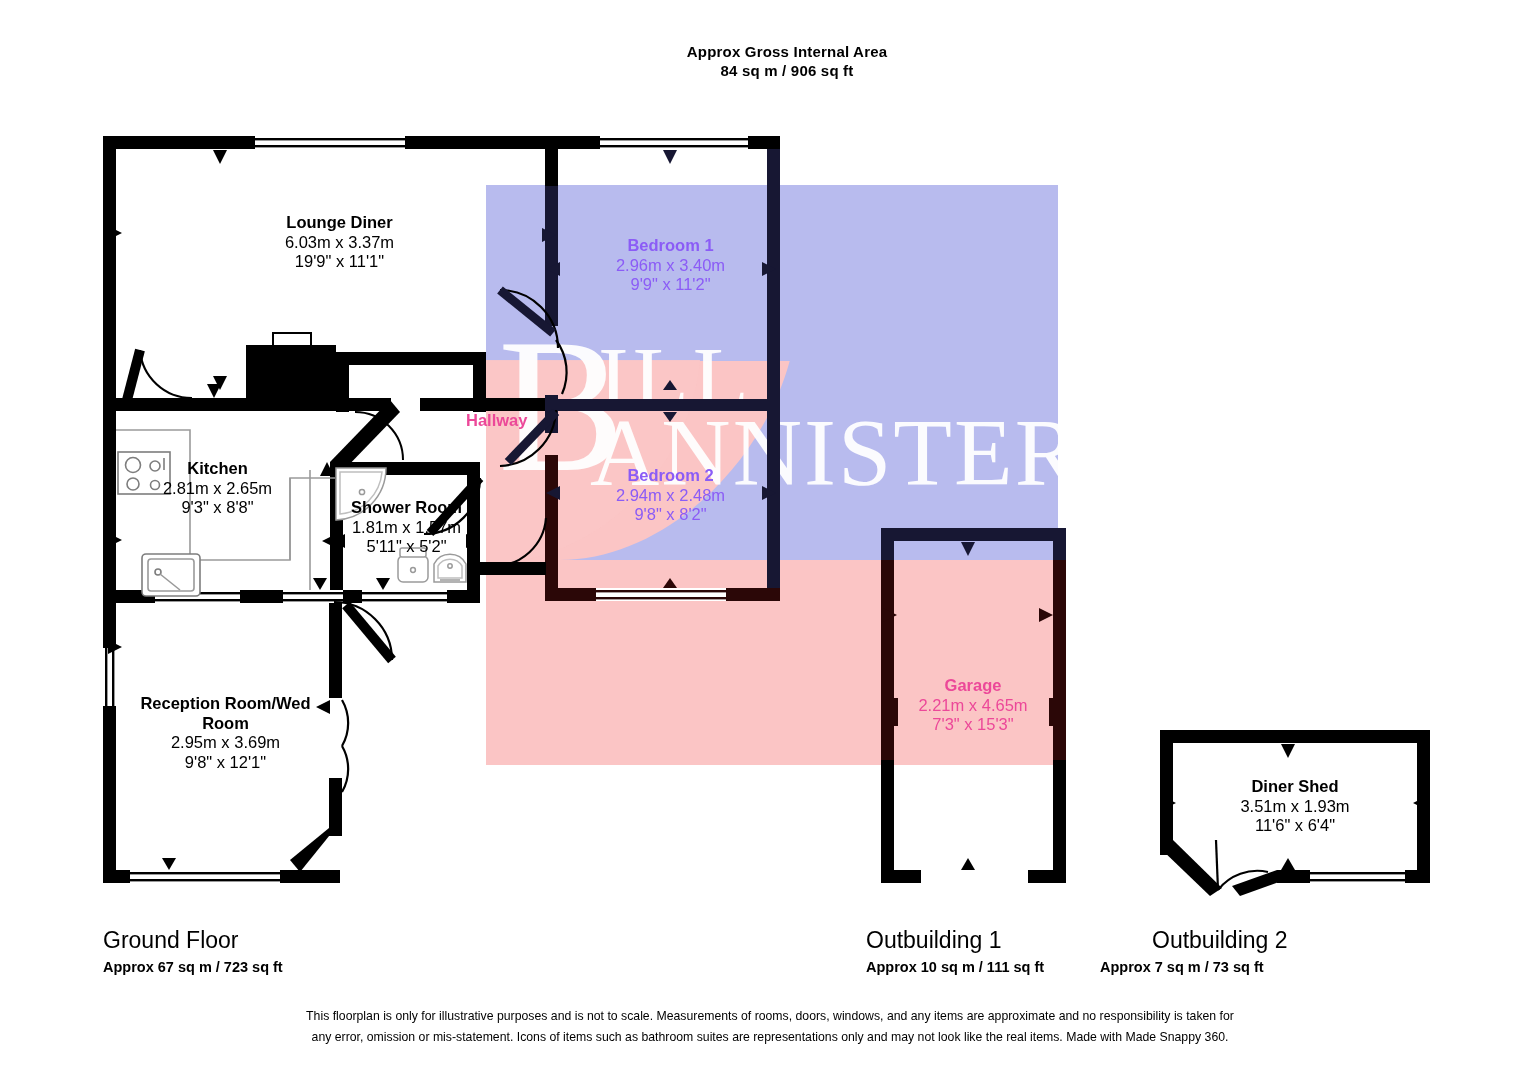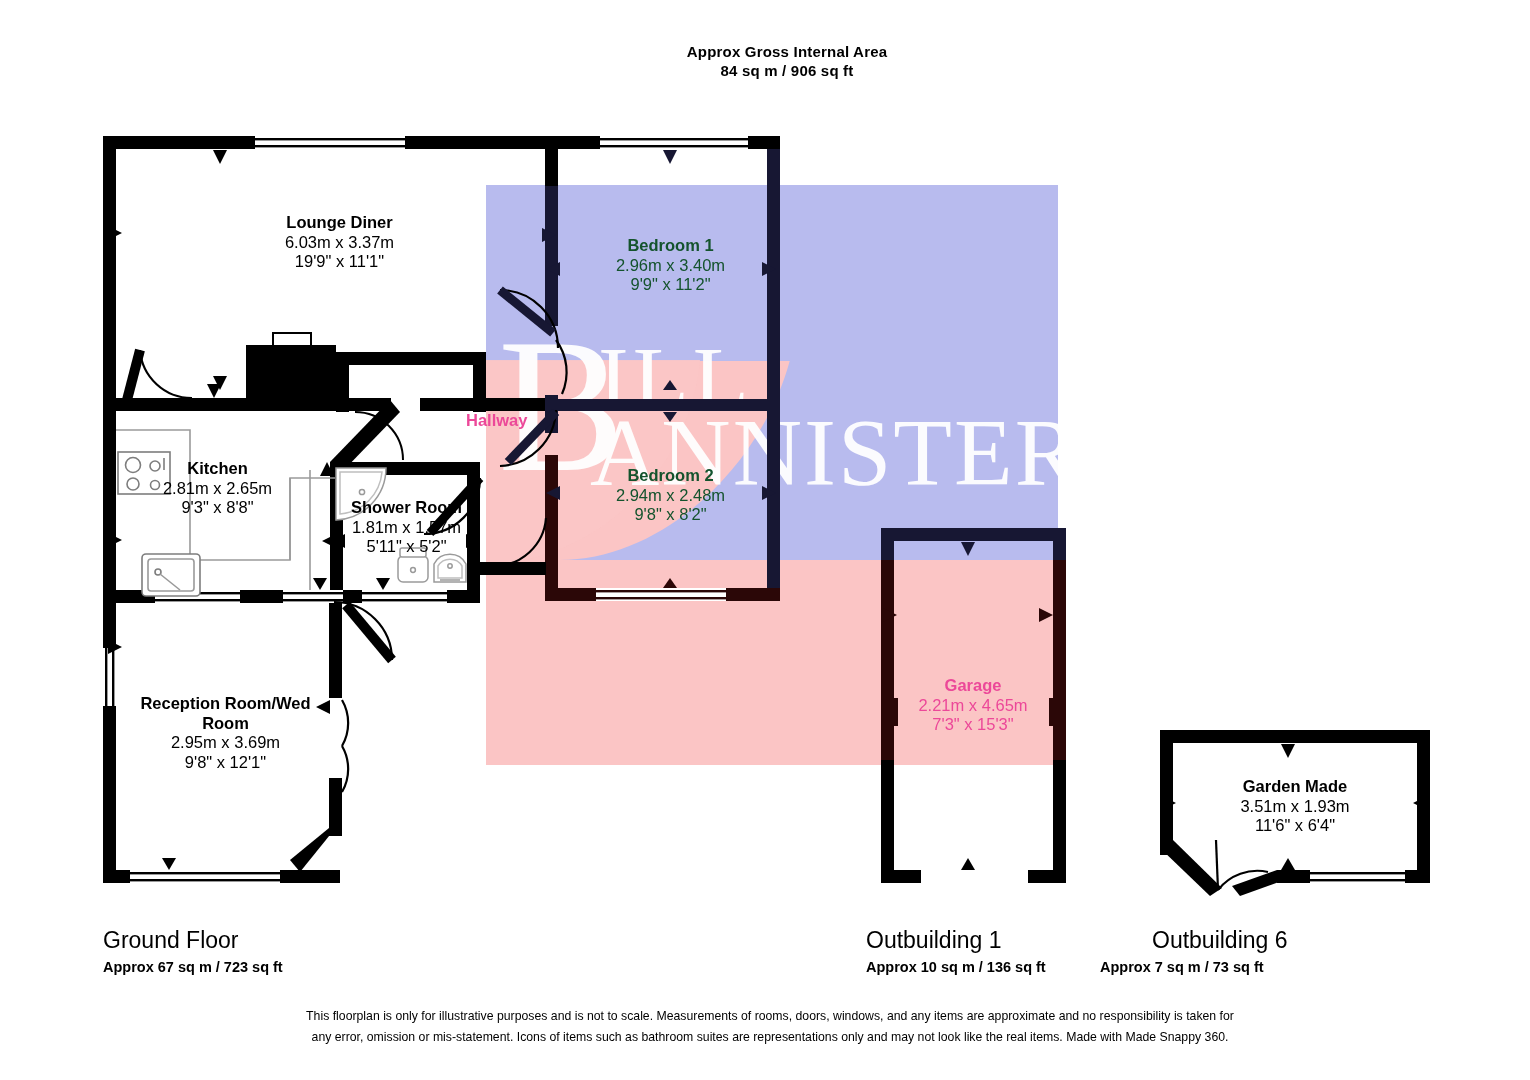--- a/index.html
+++ b/index.html
@@ -52,21 +52,21 @@
   .room-label .rname {
     display: block;
     font-weight: bold;
     font-size: 16.5px;
   }
   .room-label .rdim {
     display: block;
     font-weight: normal;
     font-size: 16.5px;
   }
-  .dark-navy .rname, .dark-navy .rdim { color: #14532d; }
+  .dark-navy .rname, .dark-navy .rdim { color: #8b5cf6; }
   .dark-maroon .rname, .dark-maroon .rdim { color: #ec4899; }
 
   .floor-title {
     position: absolute;
     font-size: 23px;
     font-weight: normal;
     line-height: 26px;
     white-space: nowrap;
   }
   .floor-area {
@@ -396,33 +396,33 @@
     <span class="rdim">9'8" x 12'1"</span>
   </div>
 
   <div class="room-label dark-maroon" id="label-garage" style="left:858px; top:676px; width:230px;">
     <span class="rname">Garage</span>
     <span class="rdim">2.21m x 4.65m</span>
     <span class="rdim">7'3" x 15'3"</span>
   </div>
 
   <div class="room-label" id="label-shed" style="left:1180px; top:777px; width:230px;">
-    <span class="rname">Garden Made</span>
+    <span class="rname">Diner Shed</span>
     <span class="rdim">3.51m x 1.93m</span>
     <span class="rdim">11'6" x 6'4"</span>
   </div>
 
   <div class="room-label dark-maroon" id="label-hallway" style="left:466px; top:411px; width:100px; text-align:left;">
     <span class="rname">Hallway</span>
   </div>
 
   <div class="floor-title" style="left:103px; top:927px;">Ground Floor</div>
   <div class="floor-area" style="left:103px; top:958px;">Approx 67 sq m / 723 sq ft</div>
 
   <div class="floor-title" style="left:866px; top:927px;">Outbuilding 1</div>
-  <div class="floor-area" style="left:866px; top:958px;">Approx 10 sq m / 136 sq ft</div>
-
-  <div class="floor-title" style="left:1152px; top:927px;">Outbuilding 6</div>
+  <div class="floor-area" style="left:866px; top:958px;">Approx 10 sq m / 111 sq ft</div>
+
+  <div class="floor-title" style="left:1152px; top:927px;">Outbuilding 2</div>
   <div class="floor-area" style="left:1100px; top:958px;">Approx 7 sq m / 73 sq ft</div>
 
   <div id="disclaimer">This floorplan is only for illustrative purposes and is not to scale. Measurements of rooms, doors, windows, and any items are approximate and no responsibility is taken for any error, omission or mis-statement. Icons of items such as bathroom suites are representations only and may not look like the real items. Made with Made Snappy 360.</div>
 
 </div>
 
 </body></html>

